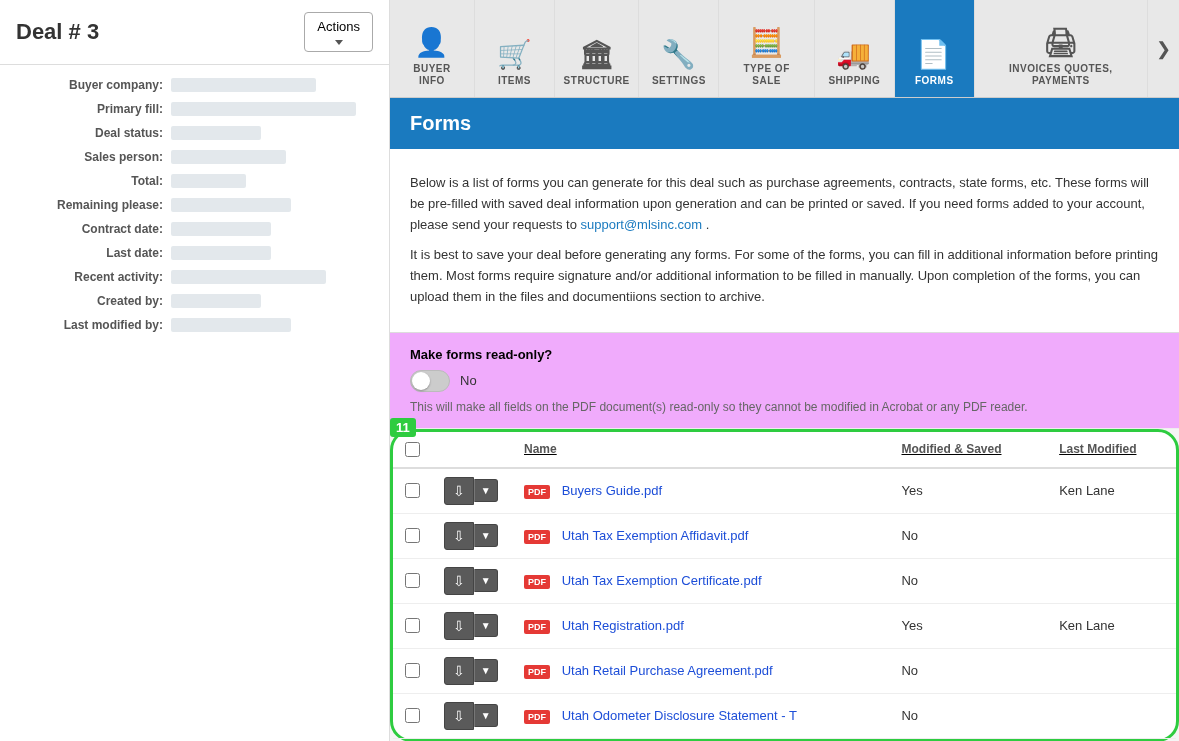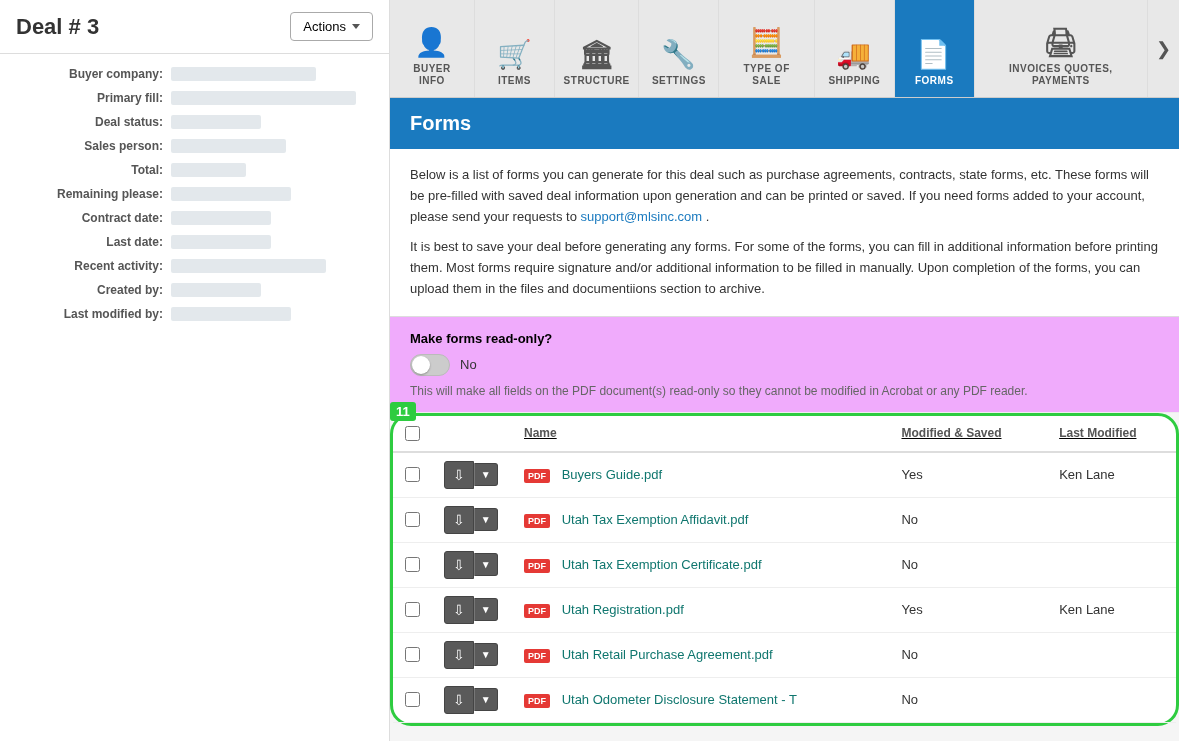--- a/index.html
+++ b/index.html
@@ -5,21 +5,21 @@
     * { box-sizing: border-box; margin: 0; padding: 0; }
     body { font-family: Arial, sans-serif; font-size: 13px; background: #f0f0f0; overflow: hidden; width: 1179px; height: 741px; }
 
     .app-container { display: flex; width: 1179px; height: 741px; }
 
     
     .left-panel { width: 390px; min-width: 390px; background: #fff; border-right: 1px solid #ddd; display: flex; flex-direction: column; padding: 0; }
 
     .deal-header { display: flex; align-items: center; justify-content: space-between; padding: 12px 16px; border-bottom: 1px solid #ddd; }
     .deal-title { font-size: 22px; font-weight: bold; color: #333; }
-    .actions-btn { background: #fff; border: 1px solid #aaa; border-radius: 4px; padding: 6px 12px; font-size: 13px; cursor: pointer; display: flex; align-items: center; gap: 6px; }
+    .actions-btn { background: #fff; border: 1px solid #aaa; border-radius: 4px; padding: 6px 12px; font-size: 13px; cursor: pointer; display: flex; align-items: center; gap: 6px; flex-direction: column; }
     .actions-btn .caret { border-left: 4px solid transparent; border-right: 4px solid transparent; border-top: 5px solid #555; display: inline-block; }
 
     .deal-fields { padding: 8px 0; }
     .field-row { display: flex; align-items: center; padding: 5px 16px; }
     .field-label { text-align: right; width: 155px; font-weight: bold; color: #555; font-size: 12px; padding-right: 8px; }
     .field-value { flex: 1; height: 14px; background: #d0d8e0; border-radius: 2px; opacity: 0.6; }
 
     
     .right-panel { flex: 1; display: flex; flex-direction: column; background: #f0f0f0; overflow: hidden; }
 
@@ -29,21 +29,21 @@
     .tab-item.active { background: #1a7abf; color: #fff; }
     .tab-item .tab-icon { font-size: 28px; line-height: 1; }
     .tab-item .tab-label { font-size: 10px; font-weight: bold; letter-spacing: 0.5px; line-height: 1.2; }
     .tab-arrow { display: flex; align-items: center; justify-content: center; padding: 0 8px; cursor: pointer; color: #555; font-size: 18px; }
 
     
     .content-area { flex: 1; overflow-y: auto; background: #f5f5f5; padding: 0; }
 
     .forms-header { background: #1a7abf; color: #fff; padding: 14px 20px; font-size: 20px; font-weight: bold; }
 
-    .forms-description { background: #fff; padding: 16px 20px; font-size: 13px; line-height: 1.6; color: #333; border-bottom: 1px solid #ddd; }
+    .forms-description { background: #fff; padding: 24px 20px; font-size: 13px; line-height: 1.6; color: #333; border-bottom: 1px solid #ddd; }
     .forms-description a { color: #1a7abf; text-decoration: none; }
 
     .readonly-section { background: #f0abfc; padding: 14px 20px; border-bottom: 1px solid #eee; }
     .readonly-label { font-weight: bold; font-size: 13px; margin-bottom: 8px; }
     .toggle-row { display: flex; align-items: center; gap: 10px; margin-bottom: 8px; }
     .toggle-switch { width: 40px; height: 22px; background: #ccc; border-radius: 11px; position: relative; cursor: pointer; border: 1px solid #bbb; }
     .toggle-knob { width: 18px; height: 18px; background: #fff; border-radius: 50%; position: absolute; top: 1px; left: 1px; box-shadow: 0 1px 2px rgba(0,0,0,0.3); }
     .toggle-text { font-size: 13px; color: #333; }
     .readonly-note { font-size: 12px; color: #666; }
 
@@ -61,21 +61,21 @@
 
     .checkbox-cell { display: flex; align-items: center; justify-content: center; }
     input[type="checkbox"] { width: 15px; height: 15px; cursor: pointer; }
 
     .action-btns { display: flex; align-items: center; gap: 0; }
     .dl-btn { background: #5a5a5a; border: 1px solid #444; color: #fff; padding: 5px 8px; cursor: pointer; font-size: 14px; border-radius: 3px 0 0 3px; display: flex; align-items: center; }
     .dl-dropdown { background: #5a5a5a; border: 1px solid #444; border-left: 1px solid #777; color: #fff; padding: 5px 6px; cursor: pointer; font-size: 10px; border-radius: 0 3px 3px 0; display: flex; align-items: center; }
 
     .pdf-badge { background: #e53935; color: #fff; font-size: 9px; font-weight: bold; padding: 2px 4px; border-radius: 2px; margin-right: 8px; display: inline-block; }
 
-    .file-link { color: #0f766e; text-decoration: none; font-size: 13px; text-align: center; }
+    .file-link { color: #1d4ed8; text-decoration: none; font-size: 13px; text-align: center; }
 
     .modified-col { font-size: 13px; color: #333; }
     .last-modified-col { font-size: 13px; color: #333; }
   </style>
 </head>
 <body>
 
 <div class="app-container">
 
   <div class="left-panel">

